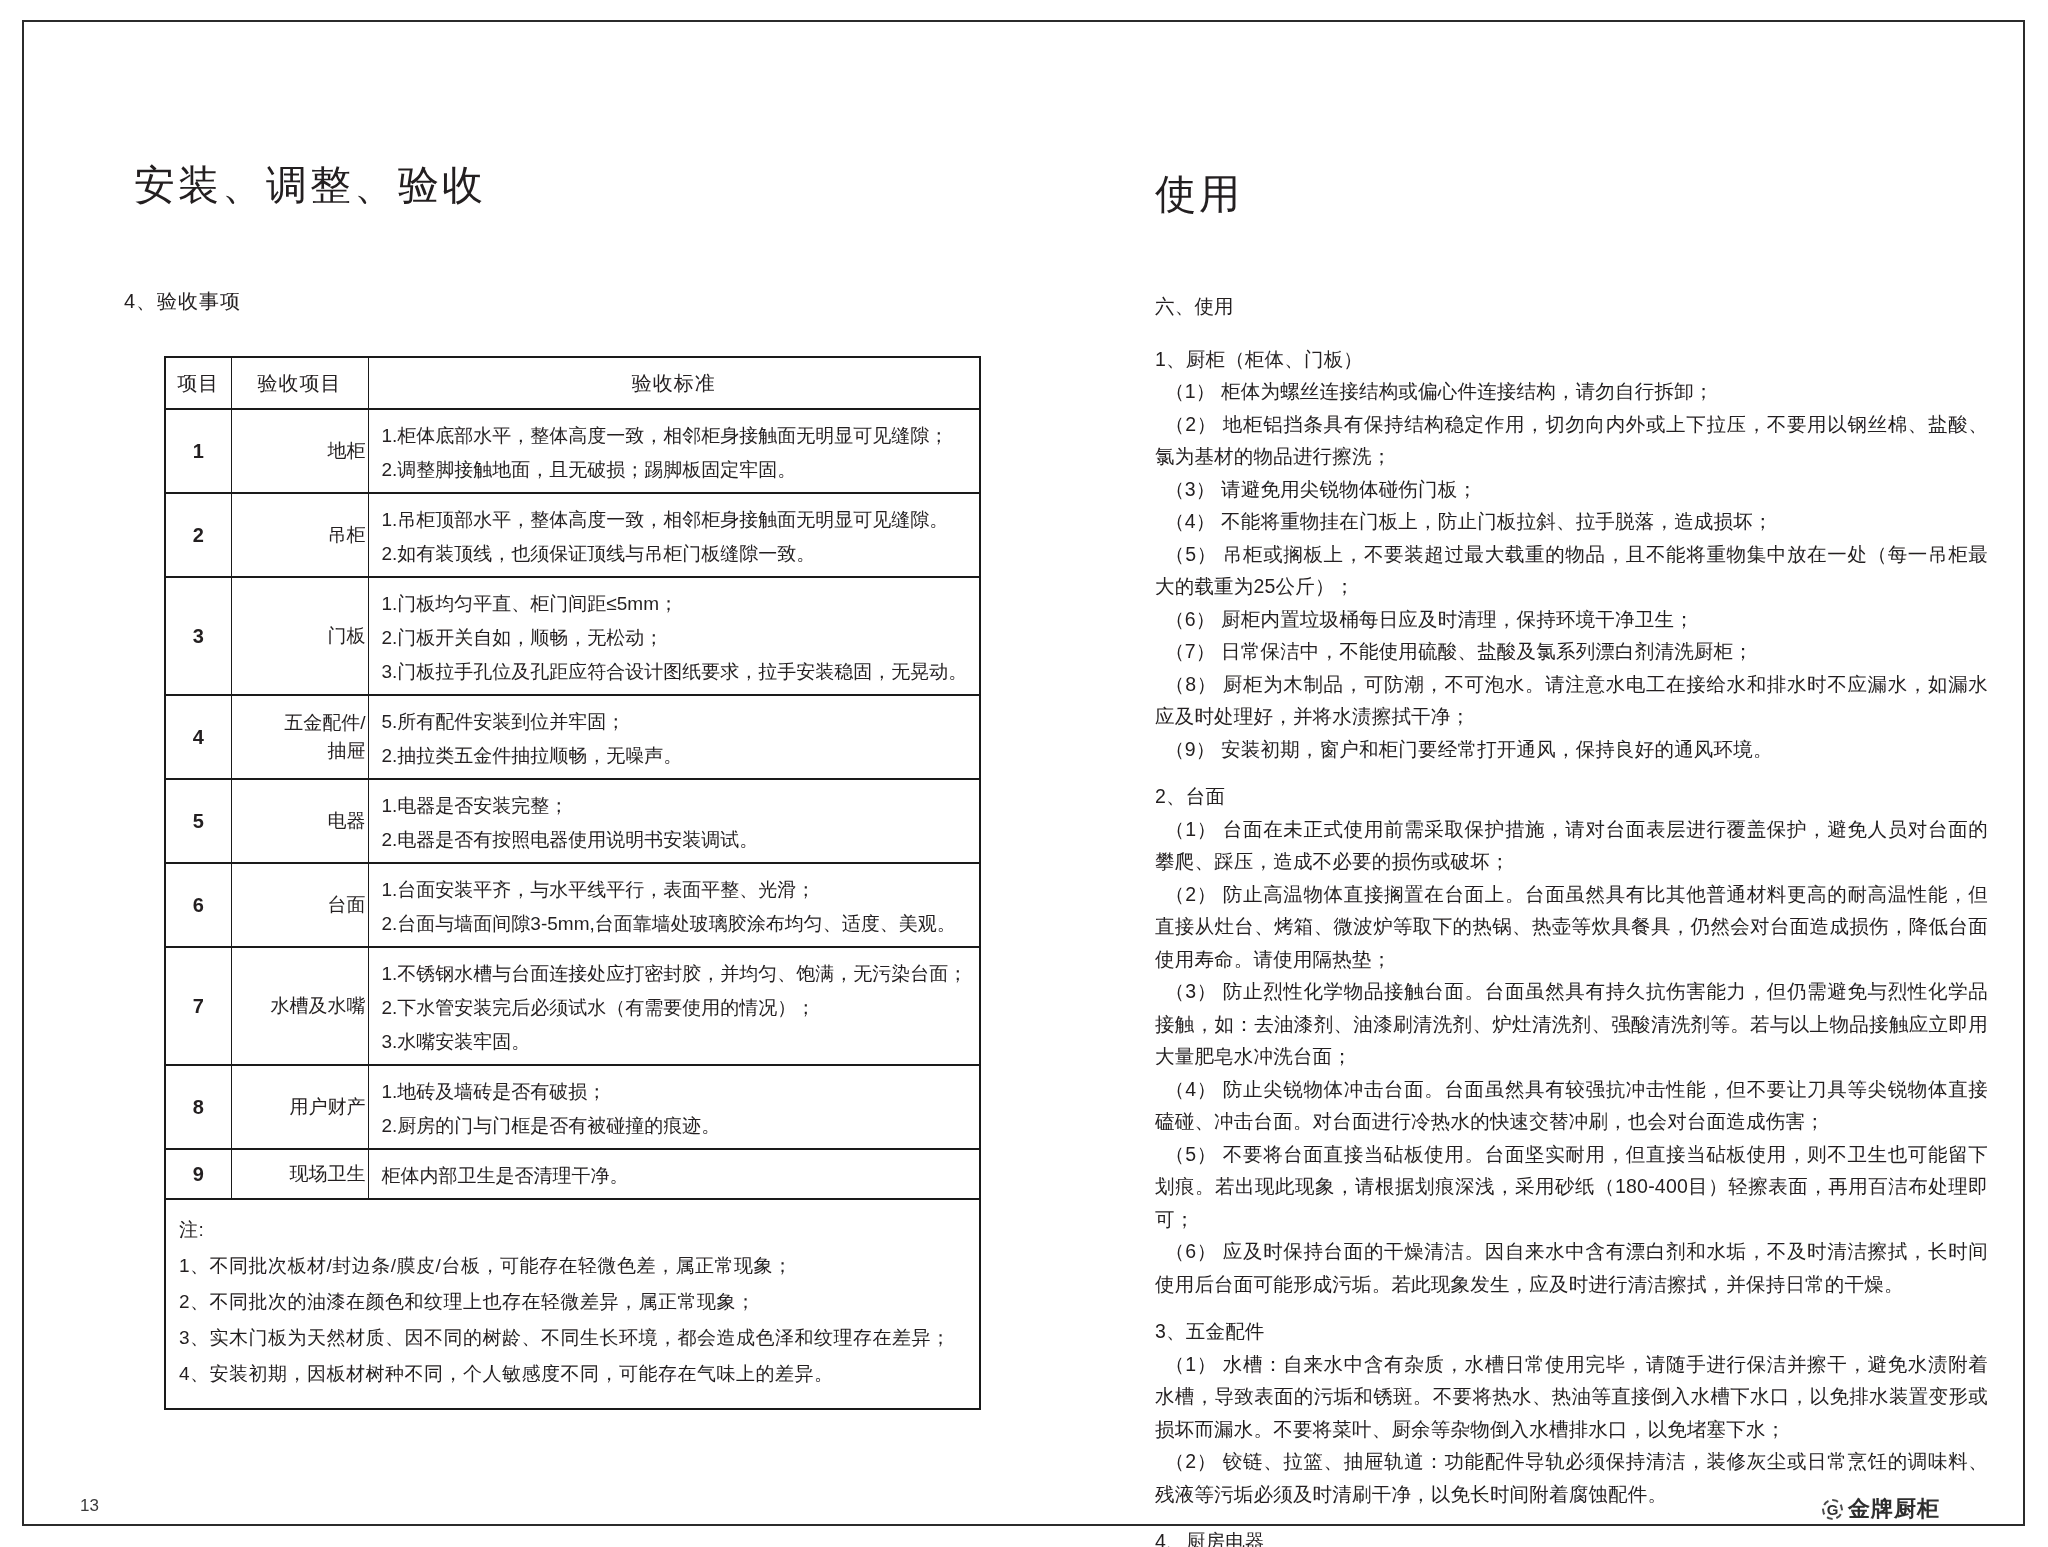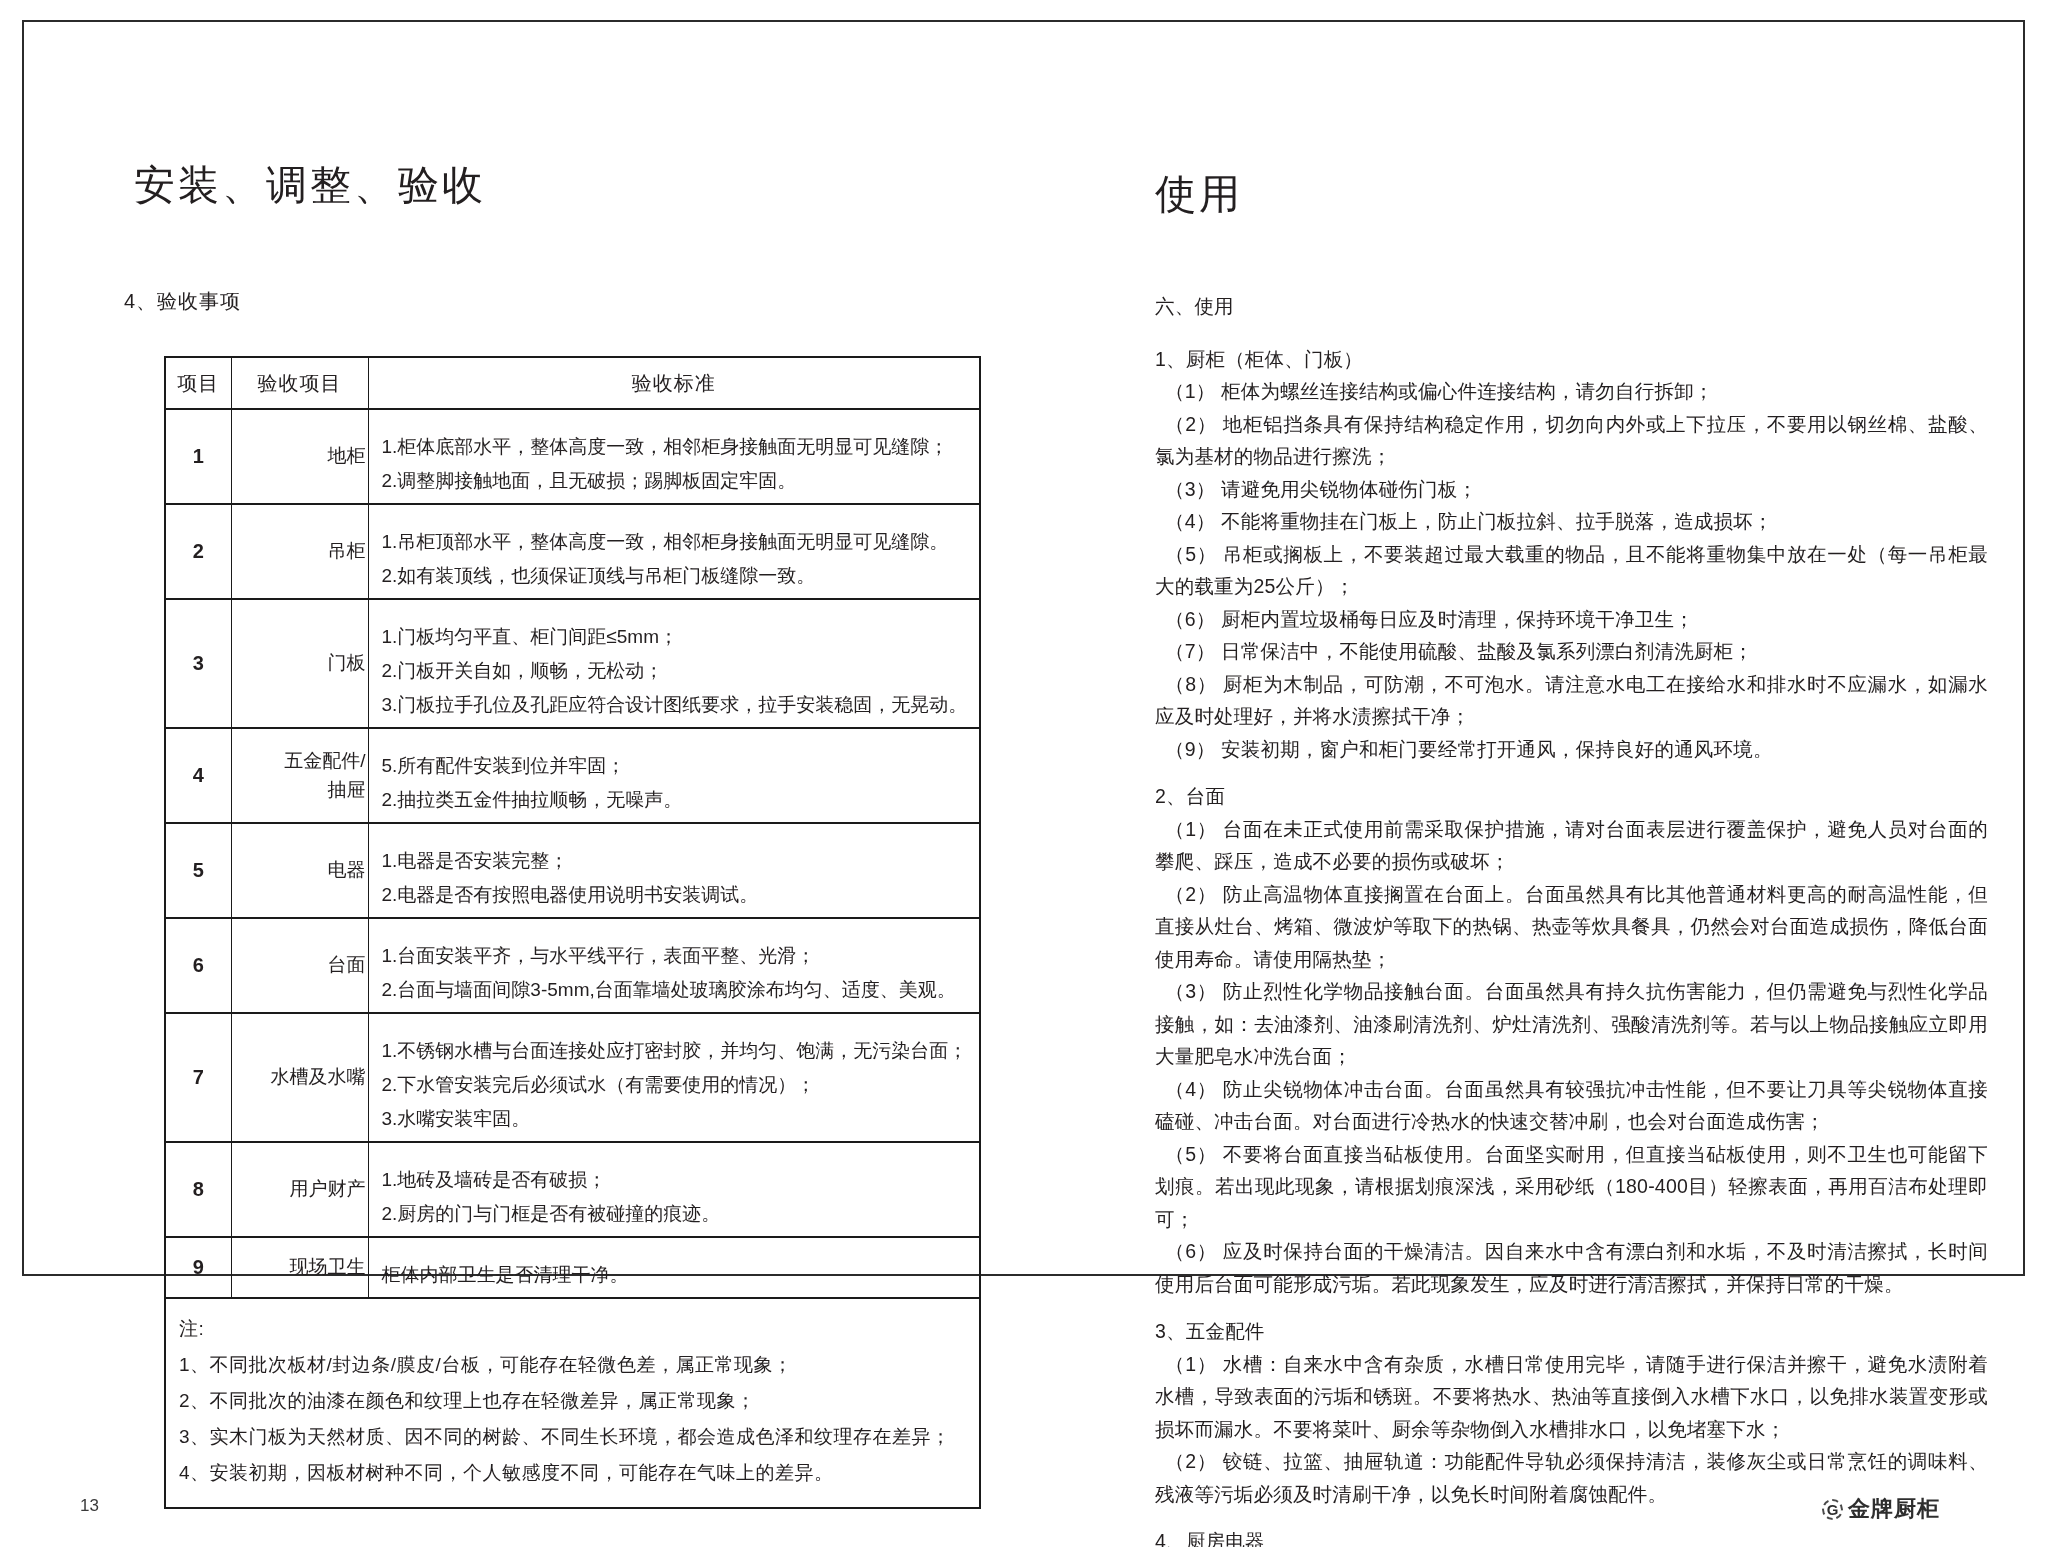--- a/index.html
+++ b/index.html
@@ -3,21 +3,21 @@
 <meta charset="utf-8">
 <style>
   html,body{margin:0;padding:0;}
   body{
     width:2048px;height:1547px;position:relative;background:#fff;
     font-family:"Liberation Sans","DejaVu Sans",sans-serif;
     color:#231f20;
     -webkit-font-smoothing:antialiased;
   }
   .frame{
-    position:absolute;left:22px;top:20px;width:2003px;height:1256px;
+    position:absolute;left:22px;top:20px;width:2003px;height:1506px;
     border:2px solid #2b2b2b;box-sizing:border-box;background:#fff;
   }
   .page-title{
     position:absolute;top:112px;font-size:41px;font-weight:500;
     letter-spacing:3px;line-height:1.2;white-space:nowrap;
   }
   .page-title.left{left:110px;}
   .page-title.right{left:1131px;margin-top:36px;}
   .section-label{
     position:absolute;left:100px;top:266px;font-size:20px;letter-spacing:1px;
@@ -38,21 +38,21 @@
     height:52px;font-size:20px;font-weight:400;text-align:center;
     letter-spacing:1px;
   }
   .cell-no{
     text-align:center;font-weight:700;font-size:20px;
   }
   .cell-item{
     text-align:right;font-size:19px;line-height:1.5;padding:4px 2px;
   }
   .cell-std{
-    font-size:19px;line-height:34px;padding:20px 10px 5px 13px;
+    font-size:19px;line-height:34px;padding:9px 10px 5px 13px;
   }
   .notes-cell{
     padding:12px 14px 16px 13px;
   }
   .note-line{
     font-size:19px;line-height:36px;letter-spacing:0.5px;
   }
   .page-number{
     position:absolute;left:56px;top:1474px;font-size:17px;color:#3a3a3a;
   }

